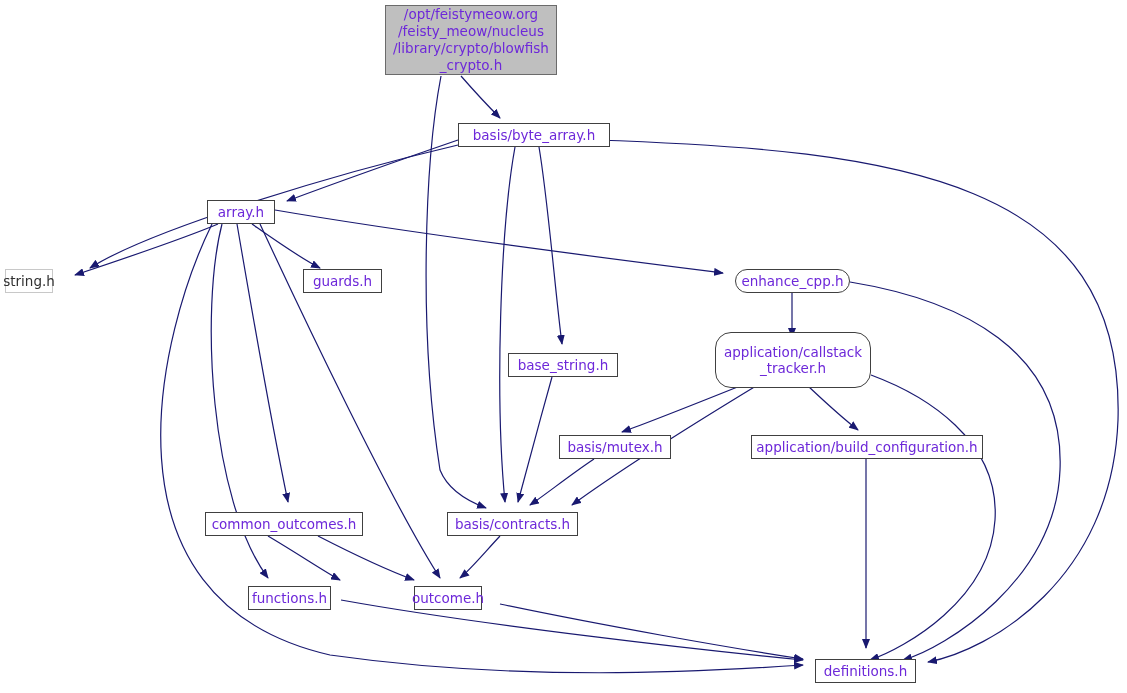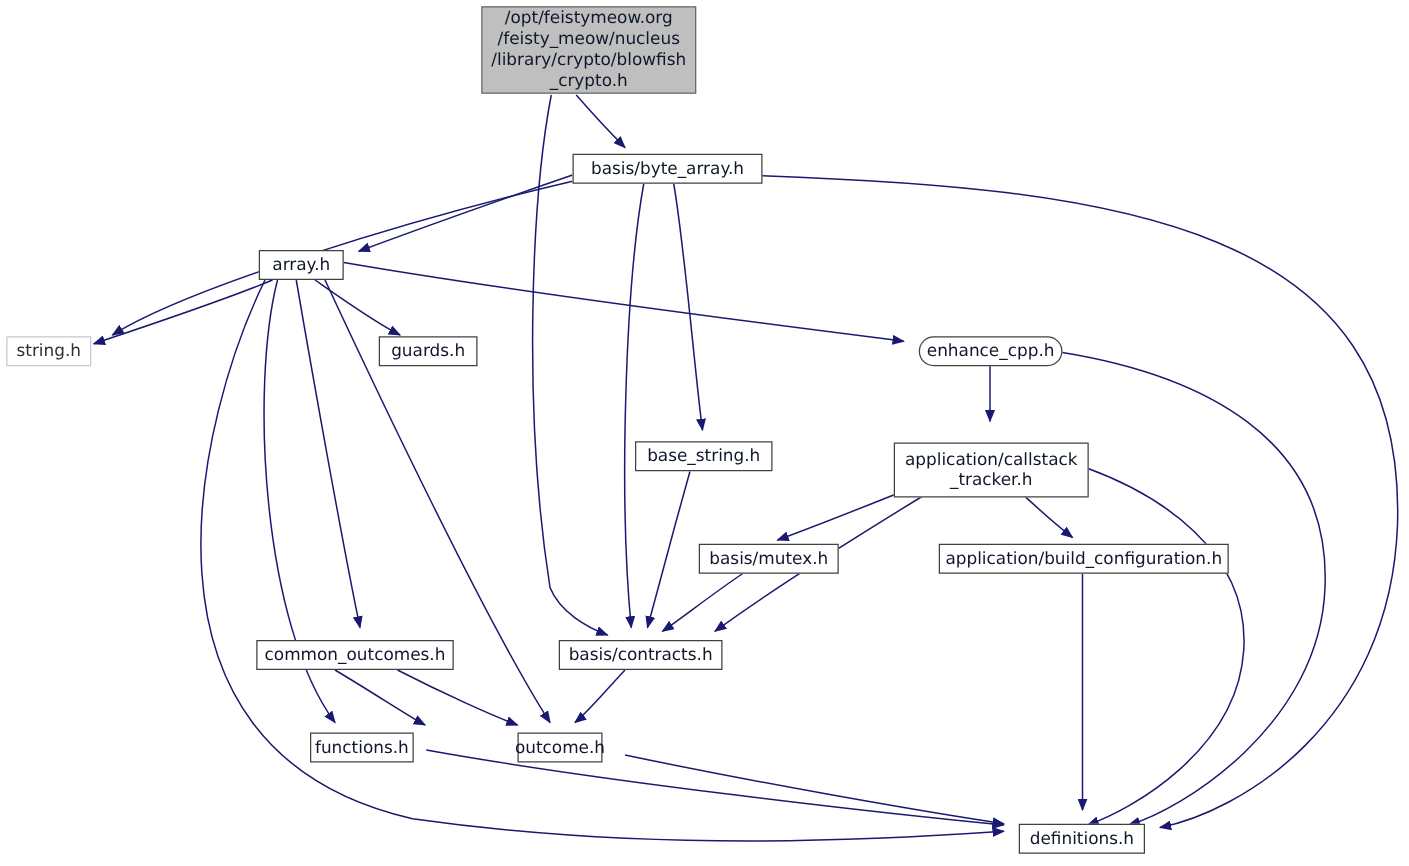--- a/index.html
+++ b/index.html
@@ -26,21 +26,21 @@
   }
   .node {
     position: absolute;
     box-sizing: border-box;
     display: flex;
     align-items: center;
     justify-content: center;
     text-align: center;
     background: #ffffff;
     border: 1px solid #404040;
-    color: #0f172a;
+    color: #6d28d9;
     font-size: 13.5px;
     line-height: 16px;
     white-space: pre-line;
     z-index: 5;
   }
   .node.root {
     background: #bfbfbf;
     border: 1px solid #6b6b6b;
     font-size: 13.5px;
     line-height: 17px;
@@ -91,25 +91,25 @@
         <path d="M 500,604 C 600,625 730,648 803,659" fill="none" stroke="#191970" stroke-width="1.2" marker-end="url(#arrowhead)"></path>
       </g>
   </svg>
   <div id="node-group">
       <div class="node root" style="left: 385px; top: 5px; width: 172px; height: 70px;">/opt/feistymeow.org
 /feisty_meow/nucleus
 /library/crypto/blowfish
 _crypto.h</div>
       <div class="node" style="left: 458px; top: 123px; width: 152px; height: 24px;">basis/byte_array.h</div>
       <div class="node" style="left: 207px; top: 200px; width: 68px; height: 24px;">array.h</div>
-      <div class="node external" style="left: 5px; top: 269px; width: 68px; height: 24px;">string.h</div>
+      <div class="node external" style="left: 5px; top: 269px; width: 48px; height: 24px;">string.h</div>
       <div class="node" style="left: 303px; top: 269px; width: 79px; height: 24px;">guards.h</div>
       <div class="node" style="left: 735px; top: 269px; width: 115px; height: 24px; border-radius: 12px;">enhance_cpp.h</div>
       <div class="node" style="left: 508px; top: 353px; width: 110px; height: 24px;">base_string.h</div>
-      <div class="node" style="left: 715px; top: 354px; width: 156px; height: 44px;">application/callstack
+      <div class="node" style="left: 715px; top: 332px; width: 156px; height: 56px; border-radius: 16px;">application/callstack
 _tracker.h</div>
       <div class="node" style="left: 559px; top: 435px; width: 112px; height: 24px; text-align: right;">basis/mutex.h</div>
       <div class="node" style="left: 751px; top: 435px; width: 232px; height: 24px;">application/build_configuration.h</div>
       <div class="node" style="left: 205px; top: 512px; width: 158px; height: 24px;">common_outcomes.h</div>
       <div class="node" style="left: 447px; top: 512px; width: 131px; height: 24px;">basis/contracts.h</div>
       <div class="node" style="left: 248px; top: 586px; width: 83px; height: 24px;">functions.h</div>
       <div class="node" style="left: 414px; top: 586px; width: 68px; height: 24px;">outcome.h</div>
       <div class="node" style="left: 815px; top: 659px; width: 101px; height: 24px;">definitions.h</div>
     </div>
 </div>

